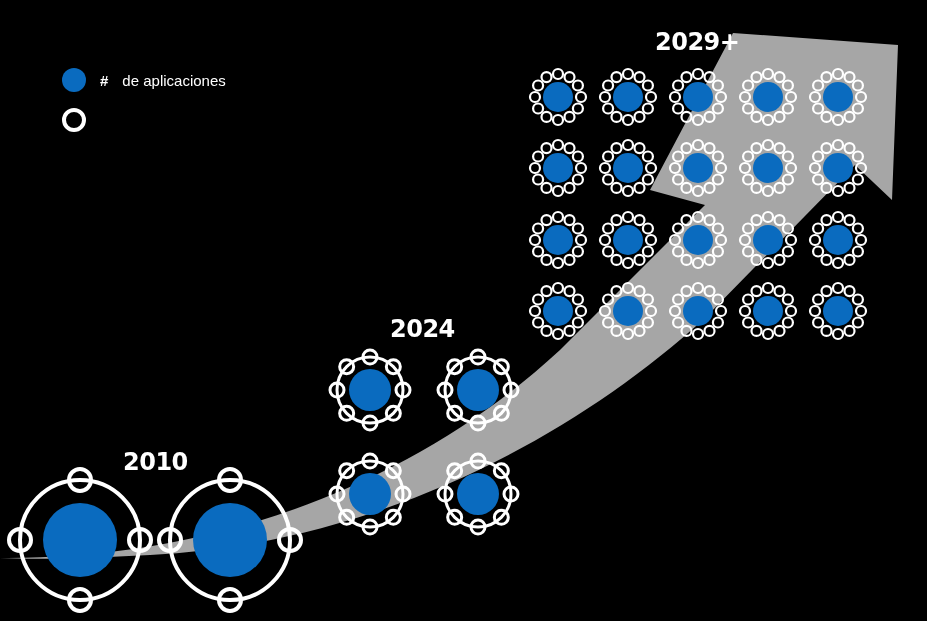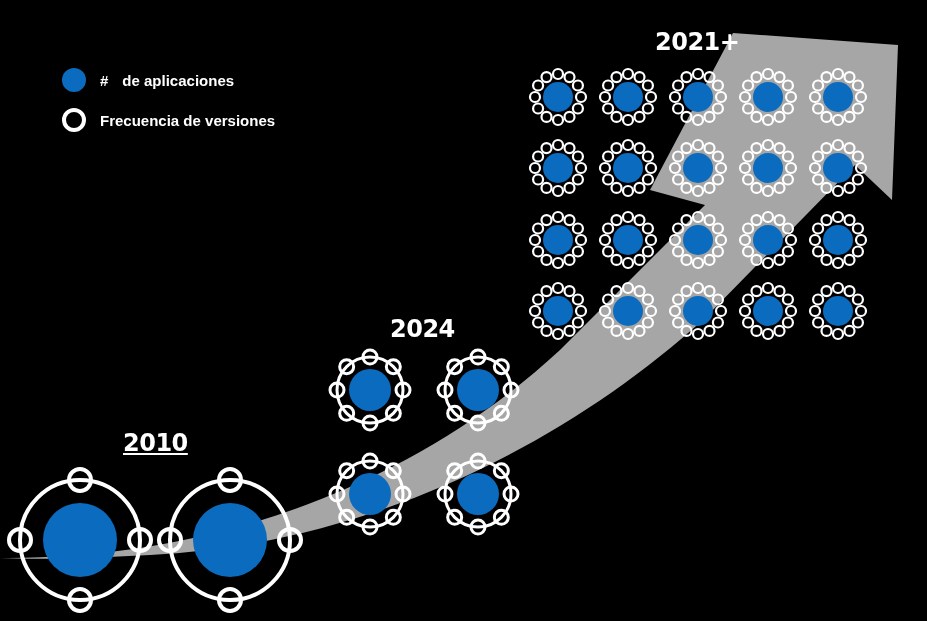--- a/index.html
+++ b/index.html
@@ -3,21 +3,21 @@
 <meta charset="utf-8">
 <style>
   html, body { margin: 0; padding: 0; background: #000; }
   body { width: 927px; height: 621px; position: relative; overflow: hidden; font-family: "Liberation Sans", sans-serif; }
   #stage { position: absolute; left: 0; top: 0; width: 927px; height: 621px; }
   .legend { position: absolute; left: 62px; top: 60px; color: #fff; }
   .legend-row { display: flex; align-items: center; height: 40px; }
   .legend-dot { width: 24px; height: 24px; border-radius: 50%; box-sizing: border-box; margin-right: 14px; }
   .legend-dot.filled { background: #0a6bbf; }
   .legend-dot.hollow { border: 4px solid #fff; background: transparent; }
-  .legend-label { font-size: 15px; color: #fff; font-weight: bold; }
+  .legend-label { font-size: 15px; color: #fff; }
   .legend-hash { font-weight: bold; margin-right: 14px; font-size: 15px; }
   .year { position: absolute; color: #fff; font-weight: bold; font-size: 24px; font-family: "DejaVu Sans", sans-serif; letter-spacing: -0.5px; }
 </style>
 </head>
 <body>
 
 <div id="stage">
   <svg id="diagram-svg" width="927" height="621" viewBox="0 0 927 621" xmlns="http://www.w3.org/2000/svg">
 
     <path d="M 0 558
@@ -400,20 +400,19 @@
   </svg>
 
   <div class="legend">
     <div class="legend-row">
       <span class="legend-dot filled"></span>
       <span class="legend-hash">#</span>
       <span class="legend-label">de aplicaciones</span>
     </div>
     <div class="legend-row">
       <span class="legend-dot hollow"></span>
-      <span class="legend-label">Frecuencia de versiones</span>
     </div>
   </div>
 
-  <div class="year" id="year-0" style="left: 123px; top: 429px; text-decoration: underline;">2010</div>
+  <div class="year" id="year-0" style="left: 123px; top: 448px;">2010</div>
   <div class="year" id="year-1" style="left: 390px; top: 315px;">2024</div>
-  <div class="year" id="year-2" style="left: 655px; top: 28px;">2021+</div>
+  <div class="year" id="year-2" style="left: 655px; top: 28px;">2029+</div>
 </div>
 
 </body></html>

